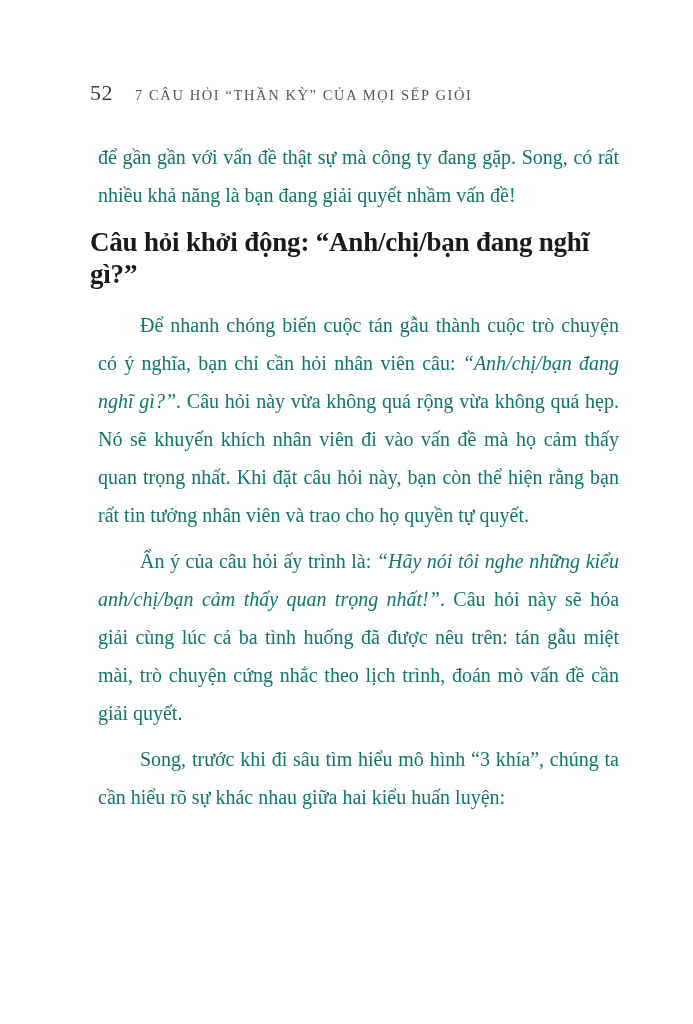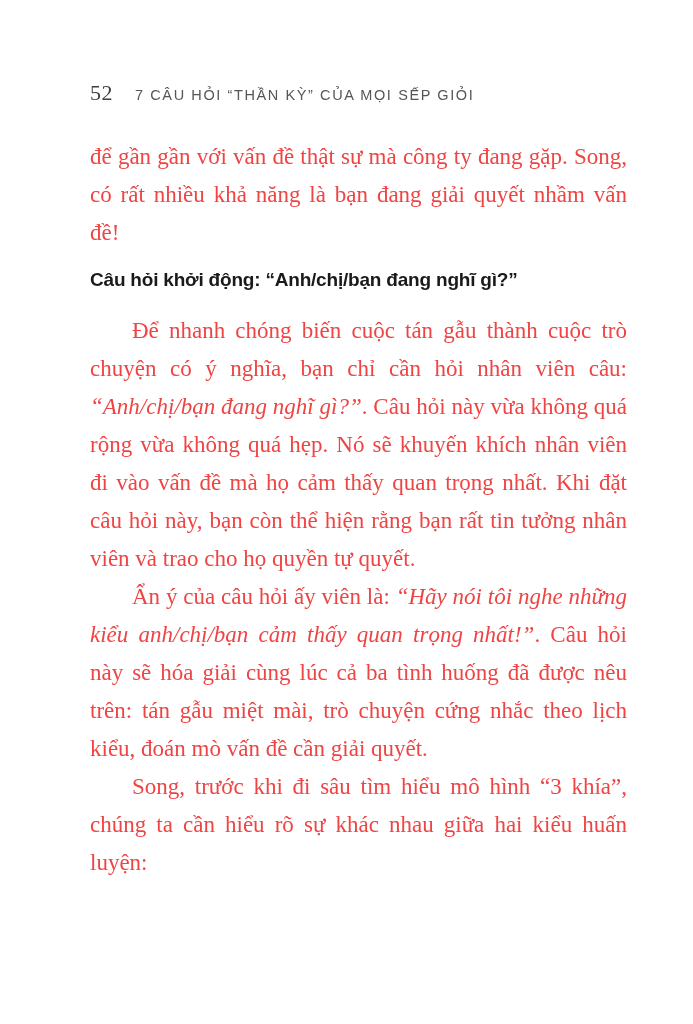--- a/index.html
+++ b/index.html
@@ -24,50 +24,50 @@
     gap: 22px;
     margin-bottom: 32px;
   }
   .page-number {
     font-family: "Liberation Serif", serif;
     font-size: 22px;
     color: #3f4042;
     letter-spacing: 0.5px;
   }
   .running-title {
-    font-family: Liberation Sans, sans-serif;
+    font-family: Liberation Serif, serif;
     font-size: 14.5px;
     color: #55565a;
     letter-spacing: 1.6px;
     text-transform: uppercase;
   }
   .body-text {
     width: 537px;
   }
   .para {
-    margin: 0;
-    font-size: 23px;
+    margin: 8px;
+    font-size: 20px;
     line-height: 38px;
     text-align: justify;
     text-indent: 42px;
-    color: #ef4444;
+    color: #0f766e;
   }
   .para.no-indent {
     text-indent: 0;
   }
   .para .italic {
     font-style: italic;
   }
   .para .normal {
     font-style: normal;
   }
   .section-heading {
-    font-family: Liberation Sans, sans-serif;
+    font-family: Liberation Serif, serif;
     font-weight: bold;
-    font-size: 19px;
+    font-size: 27px;
     line-height: 32px;
     letter-spacing: -0.2px;
     color: #1a1a1a;
     margin: 12px 0 16px 0;
     text-align: left;
   }
 </style>
 </head>
 <body>
 
@@ -80,20 +80,20 @@
 
   <main class="body-text">
 
     <p class="para no-indent"><span class="normal">để gần gần với vấn đề thật sự mà công ty đang gặp. Song, có rất nhiều khả năng là bạn đang giải quyết nhầm vấn đề!</span></p>
 
     <h2 class="section-heading">Câu hỏi khởi động: “Anh/chị/bạn đang nghĩ gì?”</h2>
 
     <p class="para"><span class="normal">Để nhanh chóng biến cuộc tán gẫu thành cuộc trò chuyện có ý nghĩa, bạn chỉ cần hỏi nhân viên câu: </span><span class="italic">“Anh/chị/bạn đang nghĩ gì?”</span><span class="normal">. Câu hỏi này vừa không quá rộng vừa không quá hẹp. Nó sẽ khuyến khích nhân viên đi vào vấn đề mà họ cảm thấy quan trọng nhất. Khi đặt câu hỏi này, bạn còn thể hiện rằng bạn rất tin tưởng nhân viên và trao cho họ quyền tự quyết.</span></p>
 
 
-    <p class="para"><span class="normal">Ẩn ý của câu hỏi ấy viên là: </span><span class="italic">“Hãy nói tôi nghe những kiểu anh/chị/bạn cảm thấy quan trọng nhất!”</span><span class="normal">. Câu hỏi này sẽ hóa giải cùng lúc cả ba tình huống đã được nêu trên: tán gẫu miệt mài, trò chuyện cứng nhắc theo lịch kiểu, đoán mò vấn đề cần giải quyết.</span></p>
+    <p class="para"><span class="normal">Ẩn ý của câu hỏi ấy trình là: </span><span class="italic">“Hãy nói tôi nghe những kiểu anh/chị/bạn cảm thấy quan trọng nhất!”</span><span class="normal">. Câu hỏi này sẽ hóa giải cùng lúc cả ba tình huống đã được nêu trên: tán gẫu miệt mài, trò chuyện cứng nhắc theo lịch trình, đoán mò vấn đề cần giải quyết.</span></p>
 
 
     <p class="para"><span class="normal">Song, trước khi đi sâu tìm hiểu mô hình “3 khía”, chúng ta cần hiểu rõ sự khác nhau giữa hai kiểu huấn luyện: </span></p>
 
   </main>
 
 </div>
 
 </body></html>

